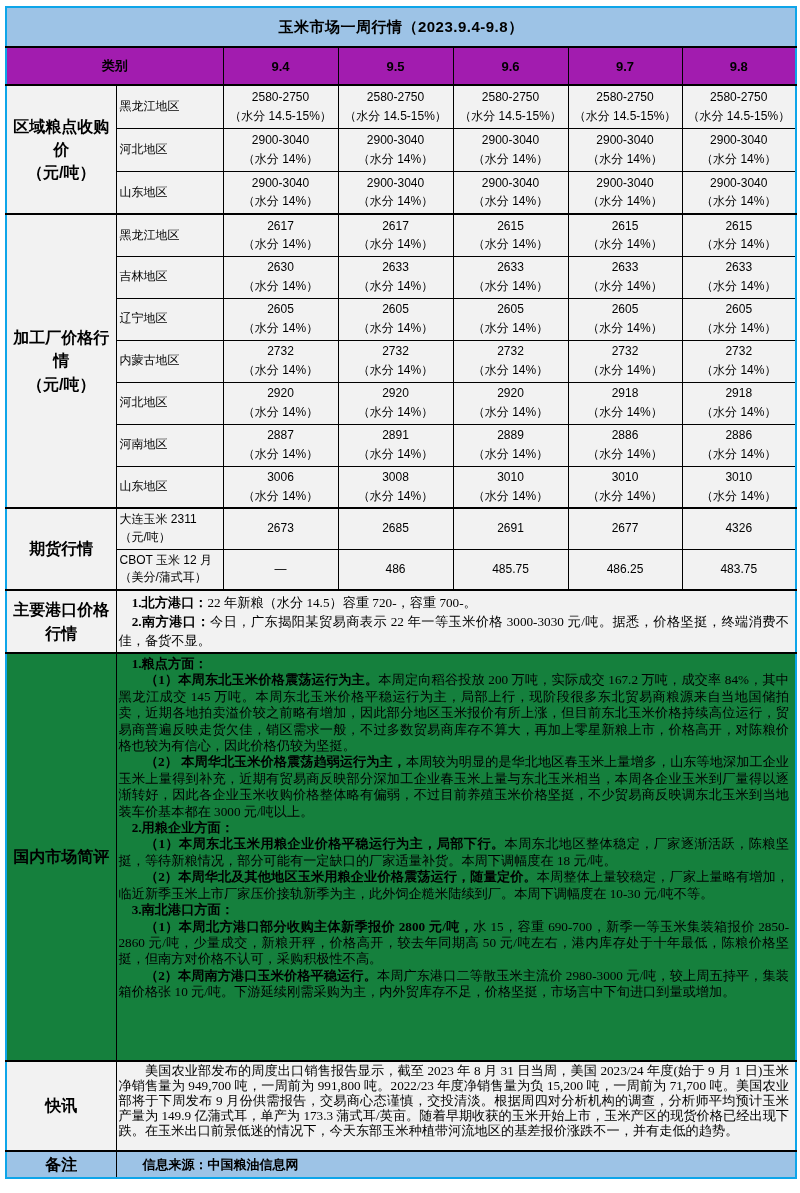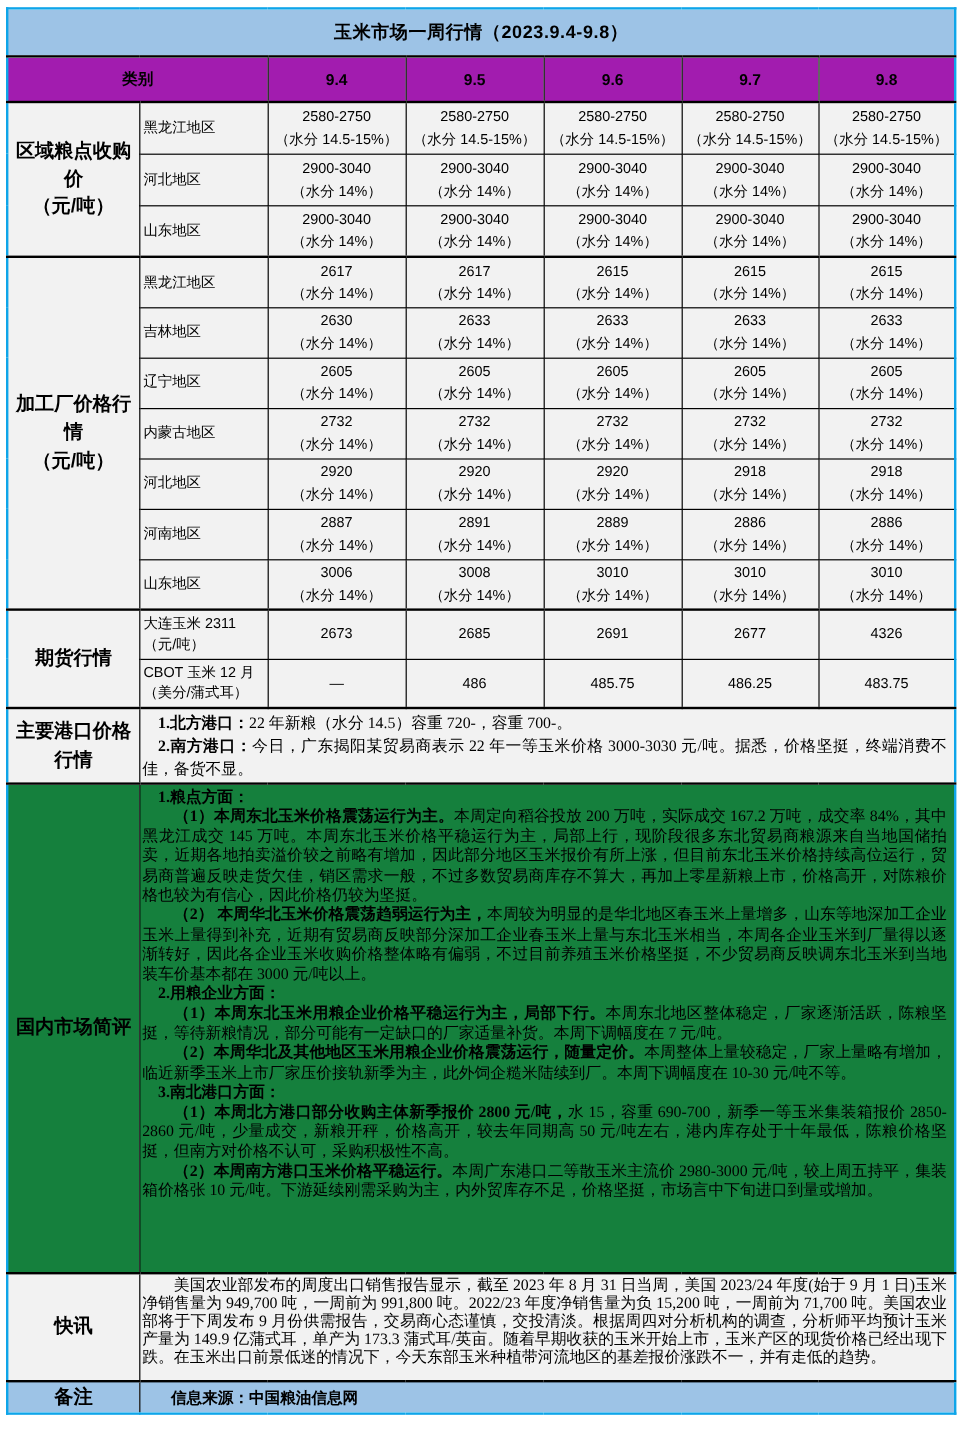--- a/index.html
+++ b/index.html
@@ -226,21 +226,21 @@
     </td>
   </tr>
 
   <tr class="tr-review grp">
     <td class="sec">国内市场简评</td>
     <td colspan="6" class="txt">
       <p class="ind1"><b>1.粮点方面：</b><span></span></p>
       <p class="ind2"><b>（1）本周东北玉米价格震荡运行为主。</b><span>本周定向稻谷投放 200 万吨，实际成交 167.2 万吨，成交率 84%，其中黑龙江成交 145 万吨。本周东北玉米价格平稳运行为主，局部上行，现阶段很多东北贸易商粮源来自当地国储拍卖，近期各地拍卖溢价较之前略有增加，因此部分地区玉米报价有所上涨，但目前东北玉米价格持续高位运行，贸易商普遍反映走货欠佳，销区需求一般，不过多数贸易商库存不算大，再加上零星新粮上市，价格高开，对陈粮价格也较为有信心，因此价格仍较为坚挺。</span></p>
       <p class="ind2"><b>（2） 本周华北玉米价格震荡趋弱运行为主，</b><span>本周较为明显的是华北地区春玉米上量增多，山东等地深加工企业玉米上量得到补充，近期有贸易商反映部分深加工企业春玉米上量与东北玉米相当，本周各企业玉米到厂量得以逐渐转好，因此各企业玉米收购价格整体略有偏弱，不过目前养殖玉米价格坚挺，不少贸易商反映调东北玉米到当地装车价基本都在 3000 元/吨以上。</span></p>
       <p class="ind1"><b>2.用粮企业方面：</b><span></span></p>
-      <p class="ind2"><b>（1）本周东北玉米用粮企业价格平稳运行为主，局部下行。</b><span>本周东北地区整体稳定，厂家逐渐活跃，陈粮坚挺，等待新粮情况，部分可能有一定缺口的厂家适量补货。本周下调幅度在 7 元/吨。</span></p>
+      <p class="ind2"><b>（1）本周东北玉米用粮企业价格平稳运行为主，局部下行。</b><span>本周东北地区整体稳定，厂家逐渐活跃，陈粮坚挺，等待新粮情况，部分可能有一定缺口的厂家适量补货。本周下调幅度在 18 元/吨。</span></p>
       <p class="ind2"><b>（2）本周华北及其他地区玉米用粮企业价格震荡运行，随量定价。</b><span>本周整体上量较稳定，厂家上量略有增加，临近新季玉米上市厂家压价接轨新季为主，此外饲企糙米陆续到厂。本周下调幅度在 10-30 元/吨不等。</span></p>
       <p class="ind1"><b>3.南北港口方面：</b><span></span></p>
       <p class="ind2"><b>（1）本周北方港口部分收购主体新季报价 2800 元/吨，</b><span>水 15，容重 690-700，新季一等玉米集装箱报价 2850-2860 元/吨，少量成交，新粮开秤，价格高开，较去年同期高 50 元/吨左右，港内库存处于十年最低，陈粮价格坚挺，但南方对价格不认可，采购积极性不高。</span></p>
       <p class="ind2"><b>（2）本周南方港口玉米价格平稳运行。</b><span>本周广东港口二等散玉米主流价 2980-3000 元/吨，较上周五持平，集装箱价格张 10 元/吨。下游延续刚需采购为主，内外贸库存不足，价格坚挺，市场言中下旬进口到量或增加。</span></p>
     </td>
   </tr>
 
   <tr class="tr-news grp">
     <td class="sec">快讯</td>
     <td colspan="6" class="txt">

